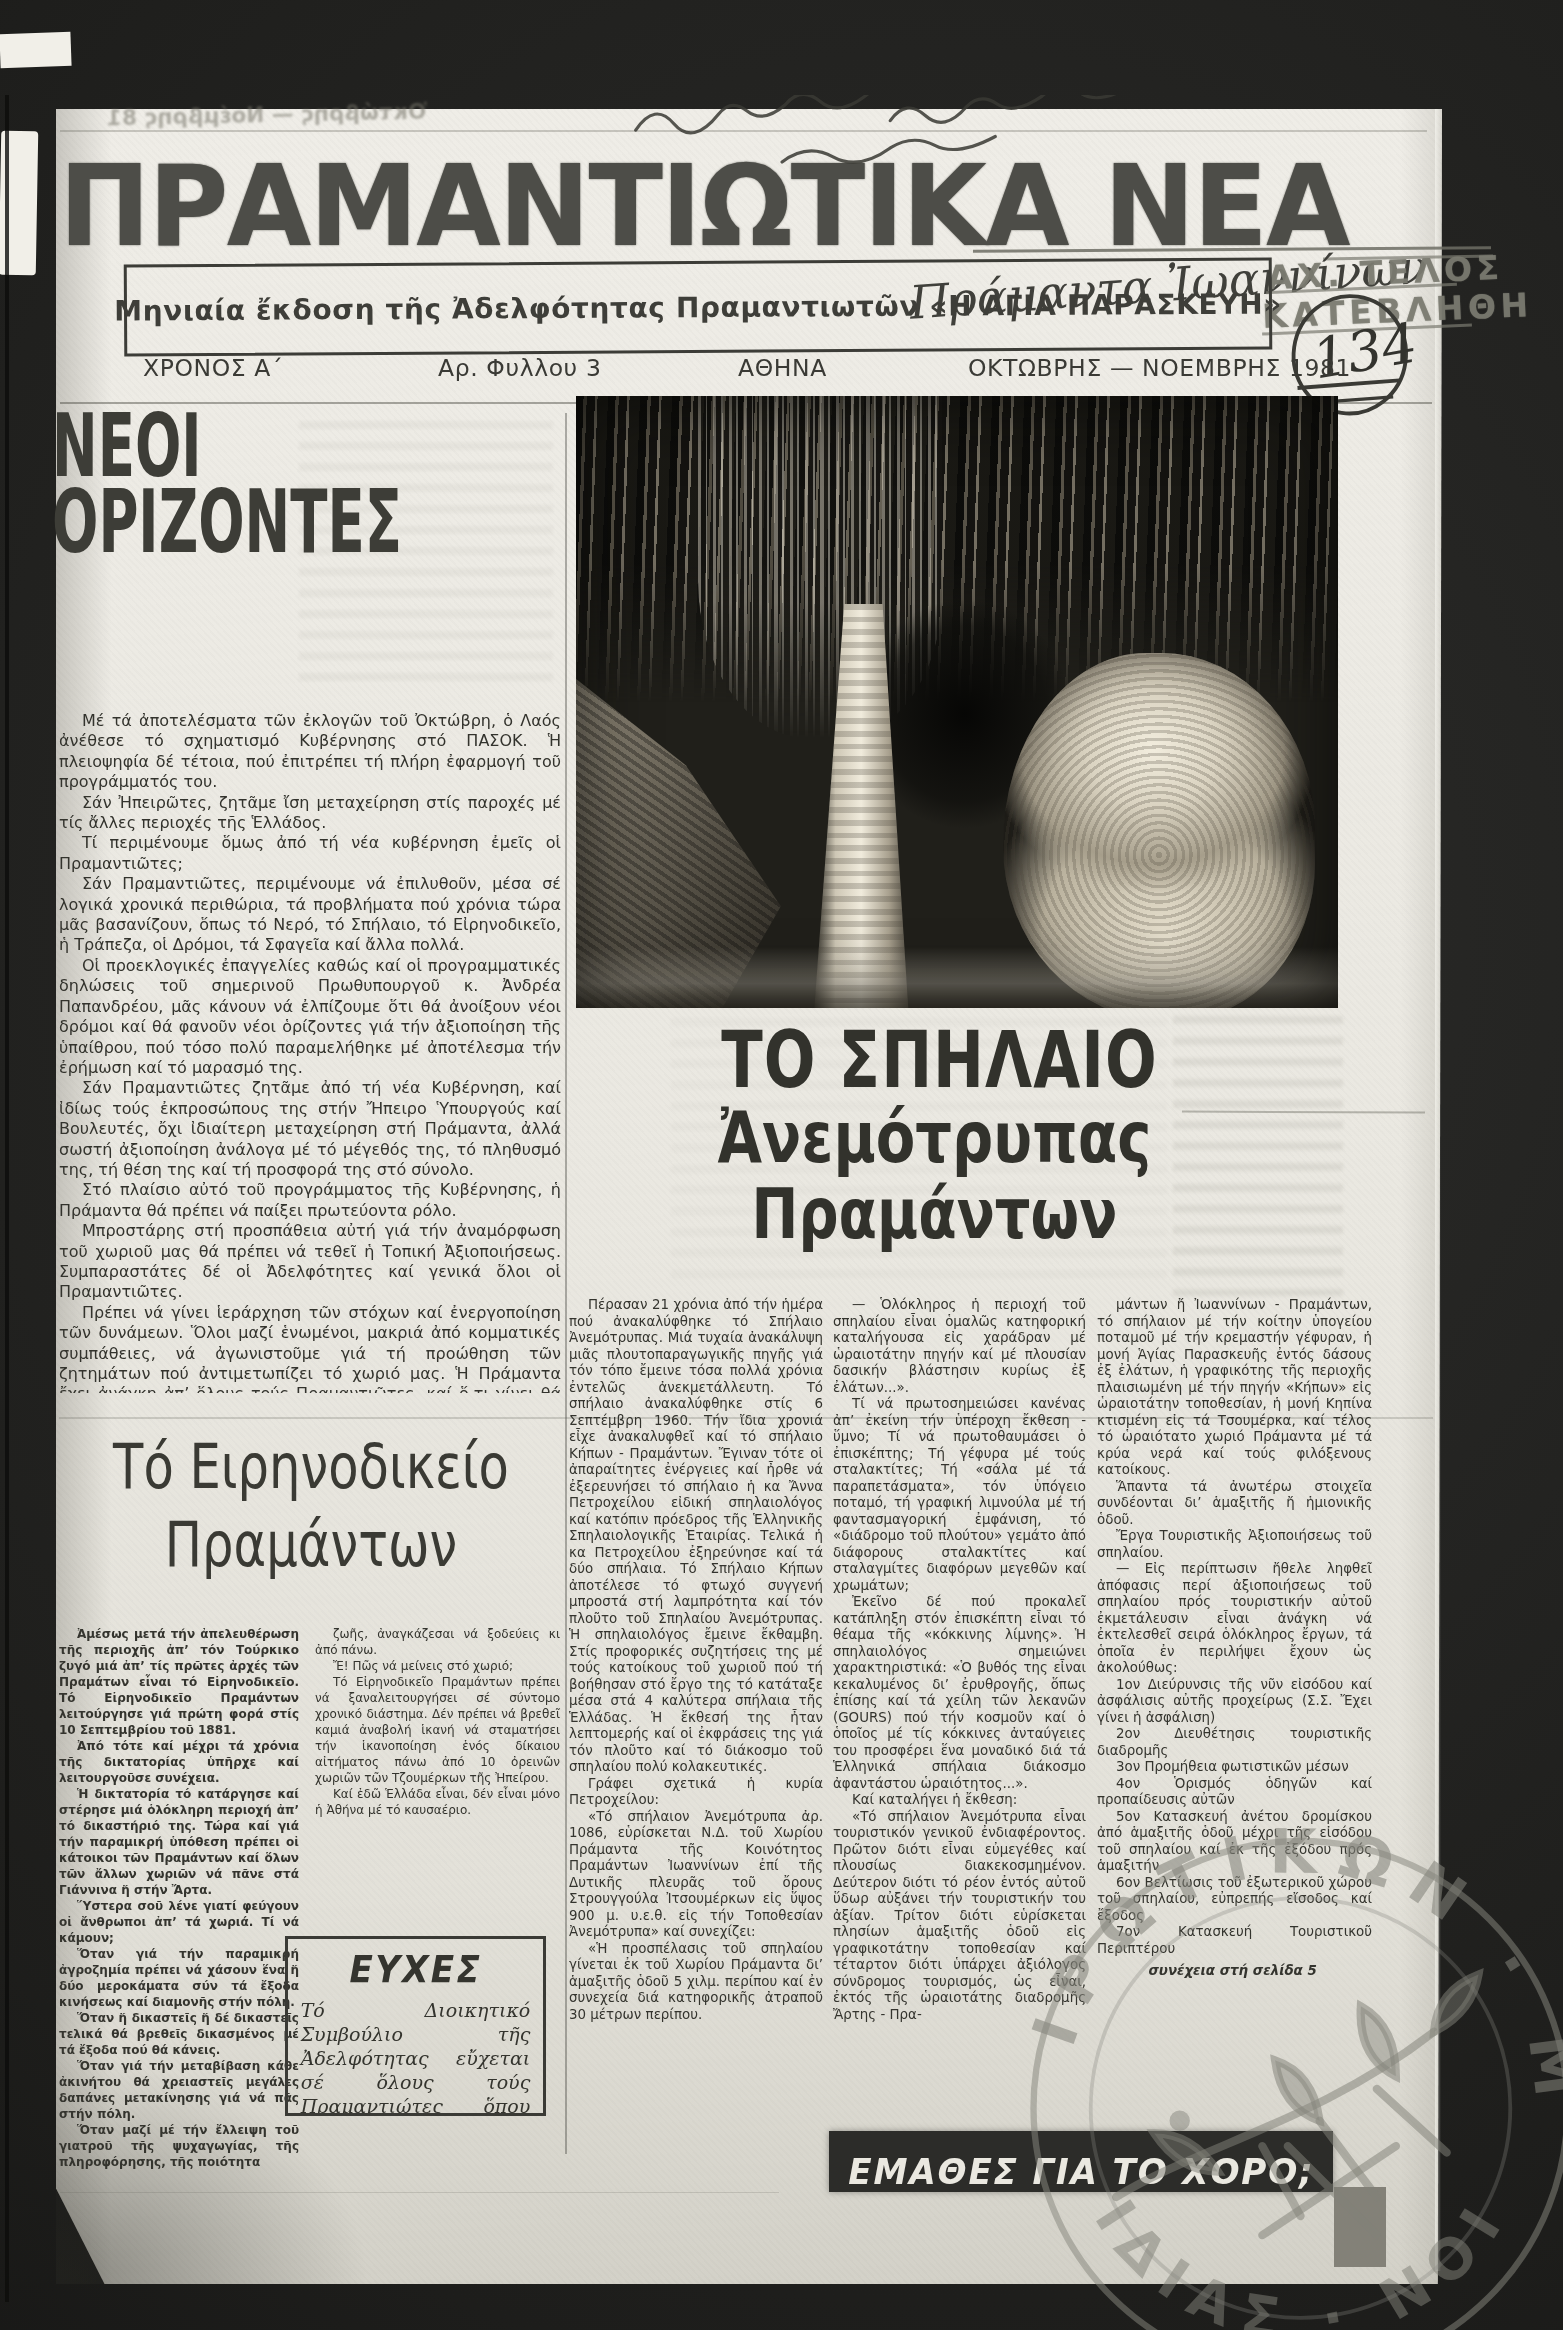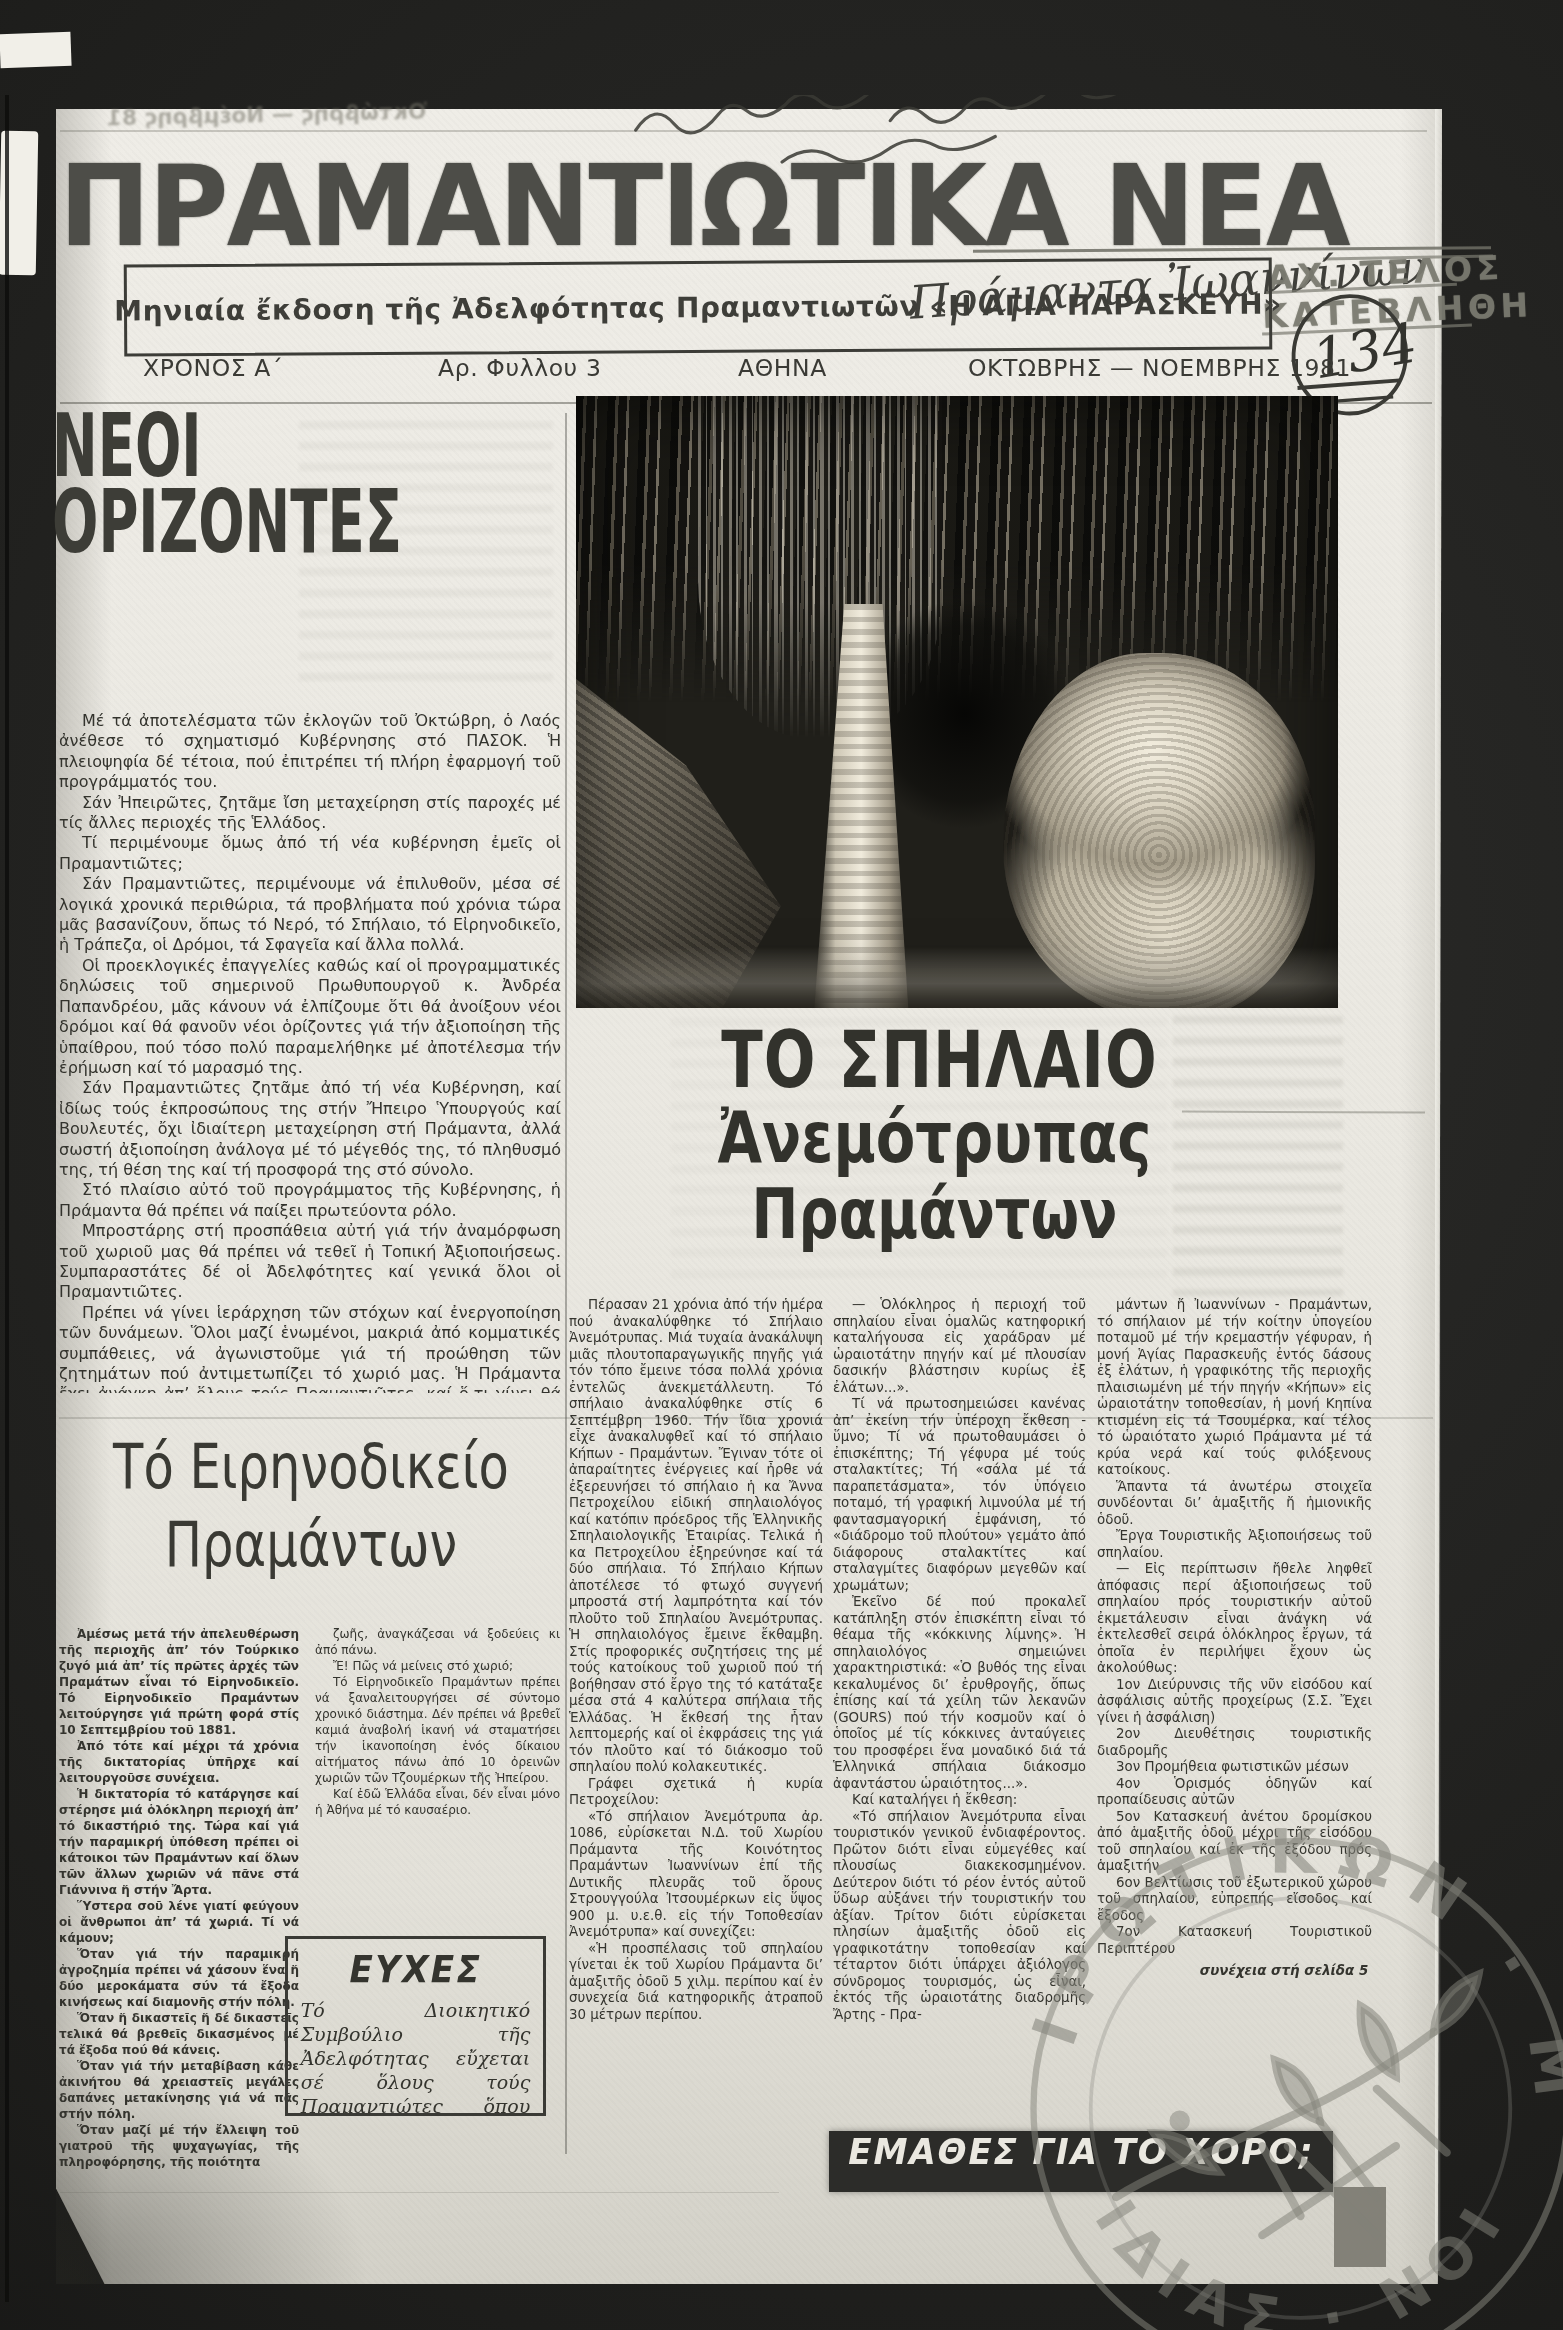--- a/index.html
+++ b/index.html
@@ -119,23 +119,23 @@
   #cave-head{left:661px;top:1023px;width:547px;text-align:center;font-weight:bold;color:#32322c;}
   #cave-head .l1{font-size:78px;line-height:75px;transform:scaleX(.78);letter-spacing:1.3px;white-space:nowrap;}
   #cave-head .l2{font-size:72px;line-height:78px;transform:scaleX(.80);white-space:nowrap;}
   #cave-head .l3{font-size:70px;line-height:76px;transform:scaleX(.80);white-space:nowrap;}
   
   .cave-col{top:1297px;overflow:hidden;font-size:13.4px;line-height:16.5px;text-align:justify;color:#34342e;}
   #cave1{left:569px;width:254px;height:879px;}
   #cave2{left:833px;width:253px;height:852px;}
   #cave3{left:1097px;width:275px;height:834px;}
   .cave-col p{margin:0;text-indent:19px;}
-  #cave-cont{text-align:right;font-style:italic;font-weight:bold;text-indent:0;margin-top:6.4px;padding-right:3.8px;}
-  
-  #banner{left:829px;top:2131px;width:504px;height:61px;background:#2c2c29;display:flex;align-items:flex-start;justify-content:center;
+  #cave-cont{text-align:center;font-style:italic;font-weight:bold;text-indent:0;margin-top:6.4px;padding-right:3.8px;}
+  
+  #banner{left:829px;top:2131px;width:504px;height:61px;background:#2c2c29;display:flex;align-items:flex-end;justify-content:center;
     box-shadow:0 0 6.4px rgba(0,0,0,.35);}
   #banner span{color:#eae8e0;font-size:36px;font-weight:bold;font-style:italic;letter-spacing:1.9px;white-space:nowrap;transform:scaleX(.95);}
   #grey-block{left:1334px;top:2187px;width:52px;height:80px;background:#7a786f;opacity:.9;}
   
   #seal{left:989px;top:1790px;width:623px;height:547px;opacity:.95;}
 </style>
 </head>
 <body>
 
 <div id="stage">

